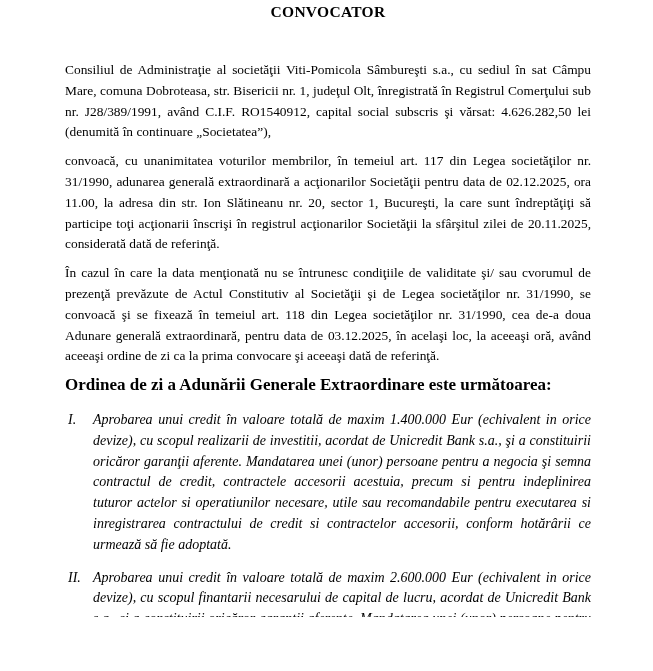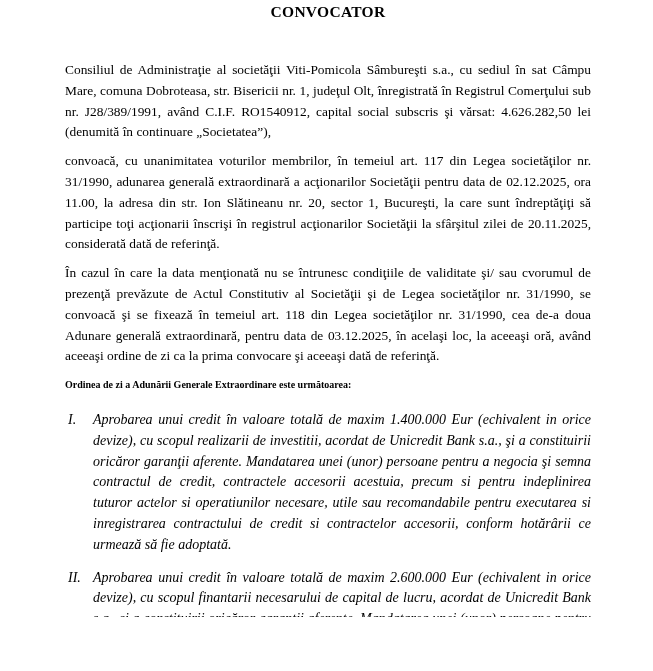--- a/index.html
+++ b/index.html
@@ -37,21 +37,21 @@
     text-align: justify;
     margin: 0 0 8px 0;
   }
   .para-first {
     margin-top: 38px;
   }
   .bold {
     font-weight: normal;
   }
   .agenda-heading {
-    font-size: 10px;
+    font-size: 17px;
     font-weight: bold;
     text-align: left;
     margin: 8px 0 14px 0;
     line-height: 20.8px;
   }
   .agenda-item {
     position: relative;
     padding-left: 28px;
     margin: 0 0 12px 0;
     font-style: italic;

